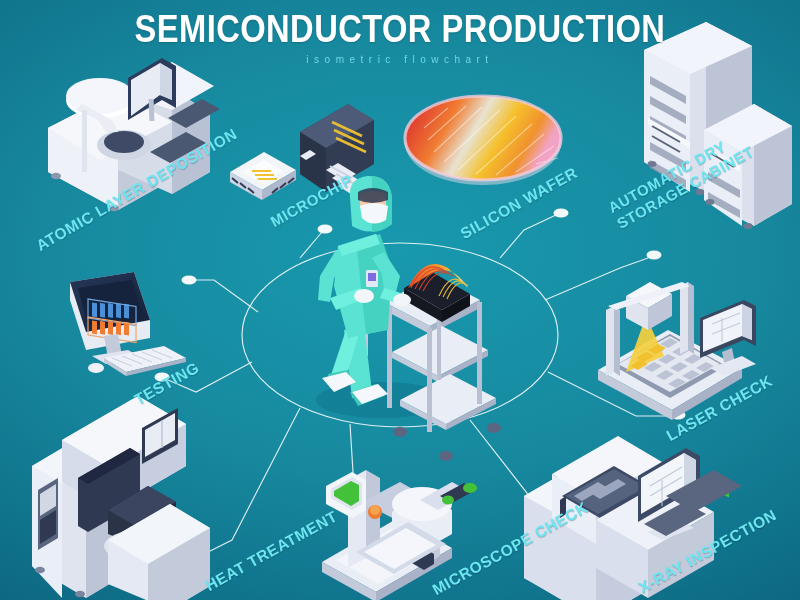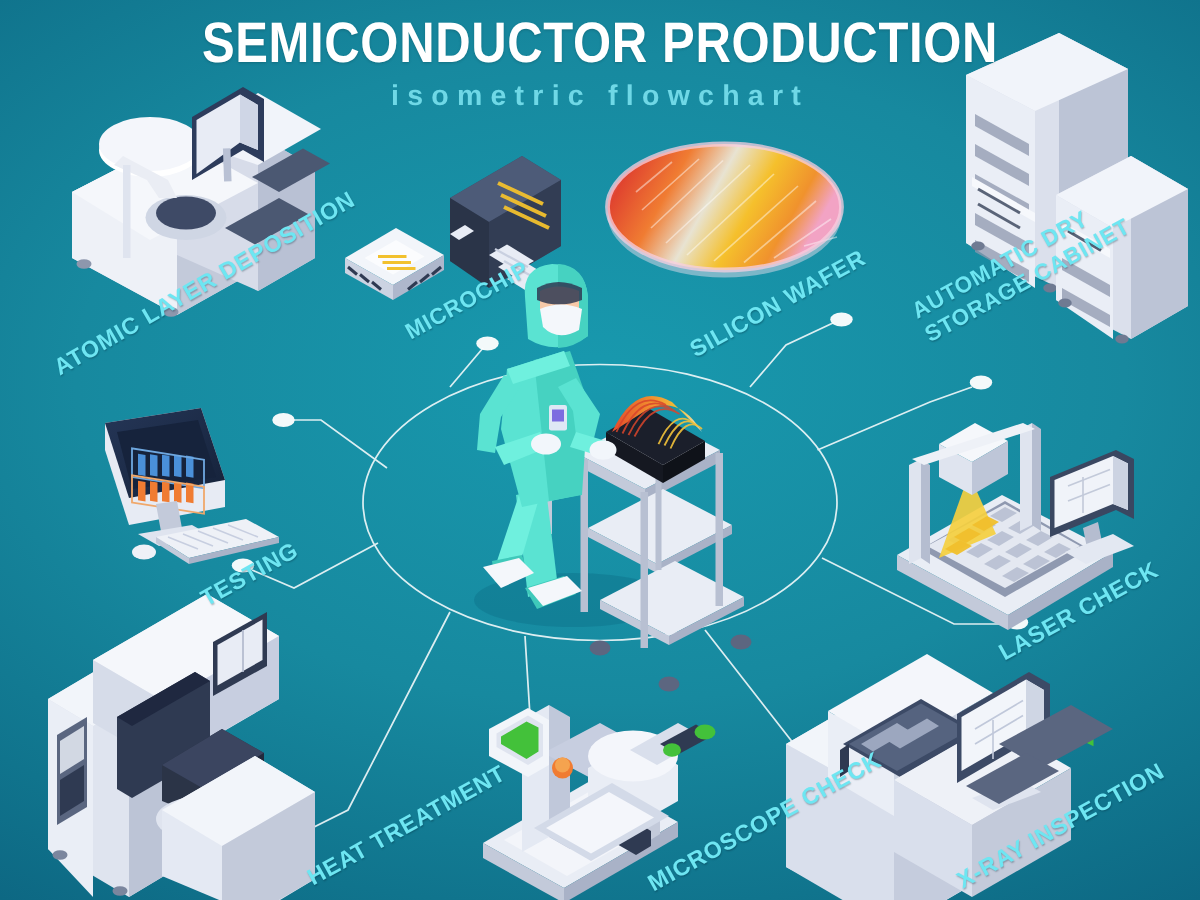--- a/index.html
+++ b/index.html
@@ -24,21 +24,21 @@
   .title {
     display: block;
     font-family: "Liberation Sans", sans-serif;
     font-weight: 700; font-size: 38px; letter-spacing: 0.5px;
     color: #ffffff; line-height: 1.05;
     transform: scaleX(0.86); transform-origin: center;
     text-shadow: 0 1px 2px rgba(0,0,0,.18);
   }
   .subtitle {
     display: block; margin-top: 4px;
-    font-size: 19px; font-weight: 700; letter-spacing: 5.5px;
+    font-size: 10px; font-weight: 400; letter-spacing: 5.5px;
     color: #6fd8e6;
   }
 
   
   .lbl {
     position: absolute;
     color: #6ee6f2;
     font-weight: 700;
     font-size: 15.5px;
     letter-spacing: 0.6px;

